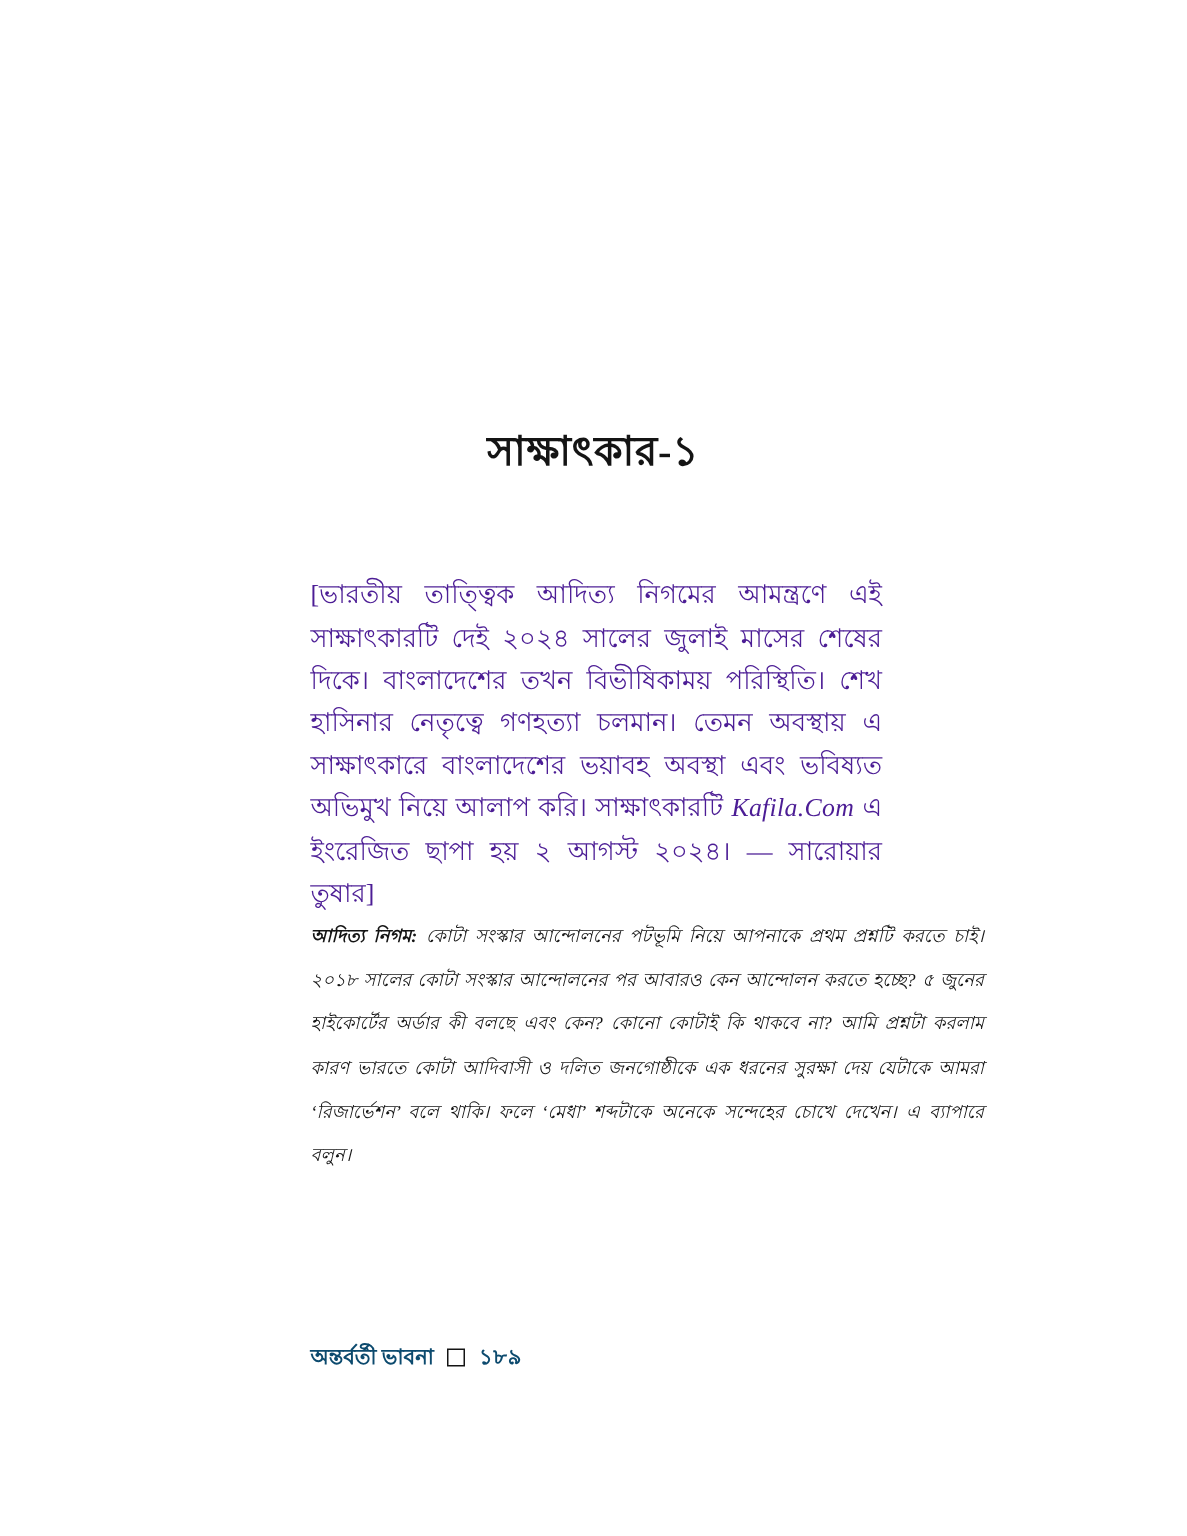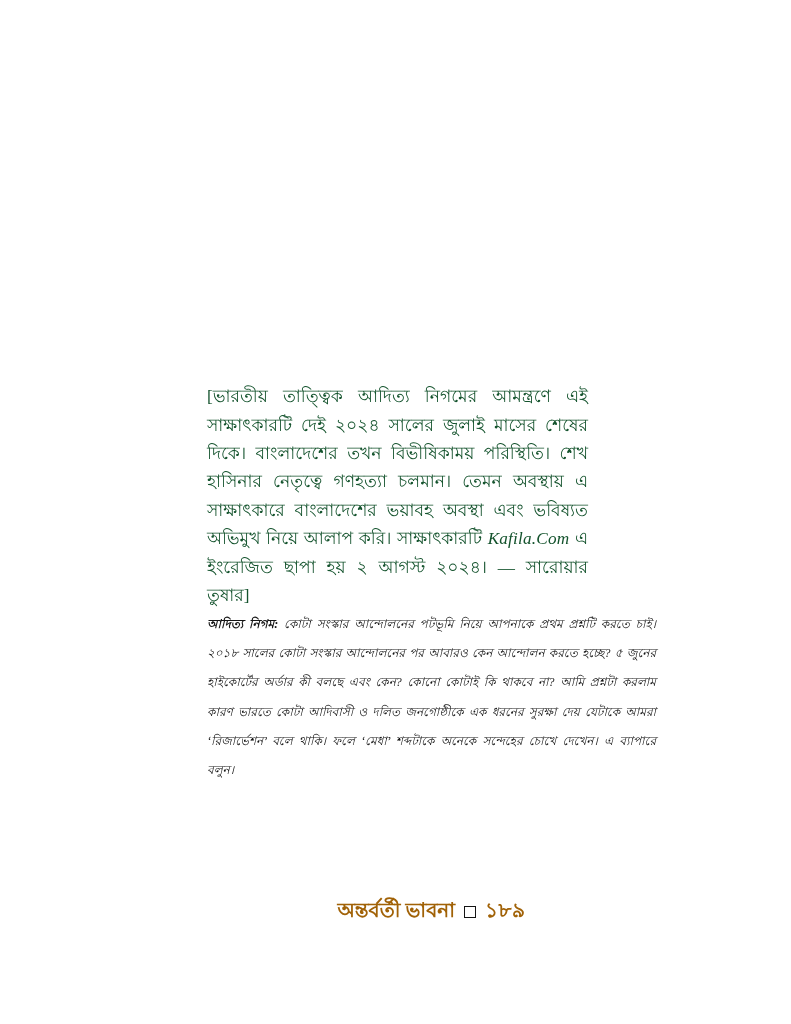--- a/index.html
+++ b/index.html
@@ -41,21 +41,21 @@
   
   .editor-note {
     position: absolute;
     left: 207px;
     top: 366px;
     width: 381px;
     text-align: justify;
     text-align-last: left;
     font-size: 17.2px;
     line-height: 28.4px;
-    color: #14532d;
+    color: #4c1d95;
     word-spacing: 0.5px;
   }
   .editor-note .latin-italic {
     font-style: italic;
     font-family: "Liberation Serif", "DejaVu Serif", serif;
     letter-spacing: 0.2px;
   }
 
   
   .qa-block {
@@ -75,44 +75,45 @@
     font-weight: 700;
     font-style: italic;
   }
 
   
   .page-footer {
     position: absolute;
     left: 207px;
     right: 135px;
     top: 898px;
-    text-align: center;
-    font-size: 20px;
+    text-align: left;
+    font-size: 14px;
     font-weight: 700;
     line-height: 1.2;
-    color: #a16207;
+    color: #0c4a6e;
   }
   .page-footer .sep {
     display: inline-block;
     width: 10px;
     height: 10px;
     border: 1.6px solid #141414;
     margin: 0 9px 1px 9px;
     vertical-align: middle;
     background: transparent;
   }
   .page-footer .folio {
     letter-spacing: 0.5px;
   }
 </style>
 </head>
 <body>
 
 <div class="page">
 
+  <h1 class="page-title">সাক্ষাৎকার-১</h1>
 
   <p class="editor-note">
     <span>[ভারতীয় তাত্ত্বিক আদিত্য নিগমের আমন্ত্রণে এই সাক্ষাৎকারটি দেই ২০২৪ সালের জুলাই মাসের শেষের দিকে। বাংলাদেশের তখন বিভীষিকাময় পরিস্থিতি। শেখ হাসিনার নেতৃত্বে গণহত্যা চলমান। তেমন অবস্থায় এ সাক্ষাৎকারে বাংলাদেশের ভয়াবহ অবস্থা এবং ভবিষ্যত অভিমুখ নিয়ে আলাপ করি। সাক্ষাৎকারটি </span><span class="latin-italic">Kafila.Com</span><span> এ ইংরেজিত ছাপা হয় ২ আগস্ট ২০২৪। — সারোয়ার তুষার]</span>
   </p>
 
   <p class="qa-block">
     <span class="speaker">আদিত্য নিগম:</span><span> কোটা সংস্কার আন্দোলনের পটভূমি নিয়ে আপনাকে প্রথম প্রশ্নটি করতে চাই। ২০১৮ সালের কোটা সংস্কার আন্দোলনের পর আবারও কেন আন্দোলন করতে হচ্ছে? ৫ জুনের হাইকোর্টের অর্ডার কী বলছে এবং কেন? কোনো কোটাই কি থাকবে না? আমি প্রশ্নটা করলাম কারণ ভারতে কোটা আদিবাসী ও দলিত জনগোষ্ঠীকে এক ধরনের সুরক্ষা দেয় যেটাকে আমরা ‘রিজার্ভেশন’ বলে থাকি। ফলে ‘মেধা’ শব্দটাকে অনেকে সন্দেহের চোখে দেখেন। এ ব্যাপারে বলুন।</span>
   </p>
 
   <div class="page-footer">

